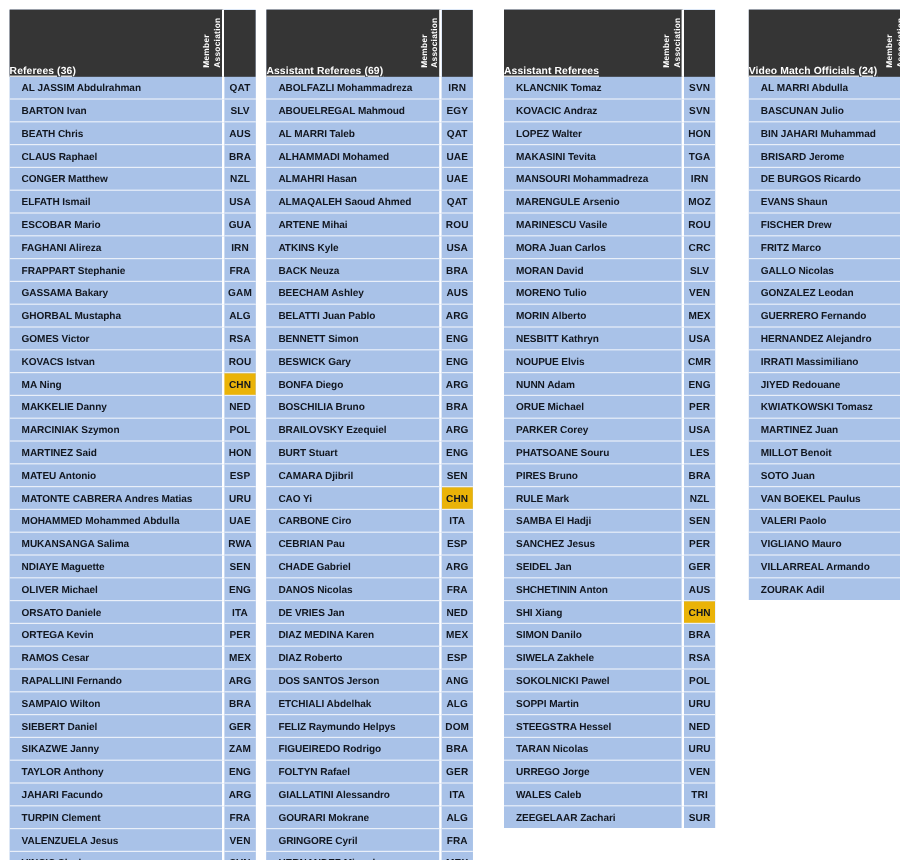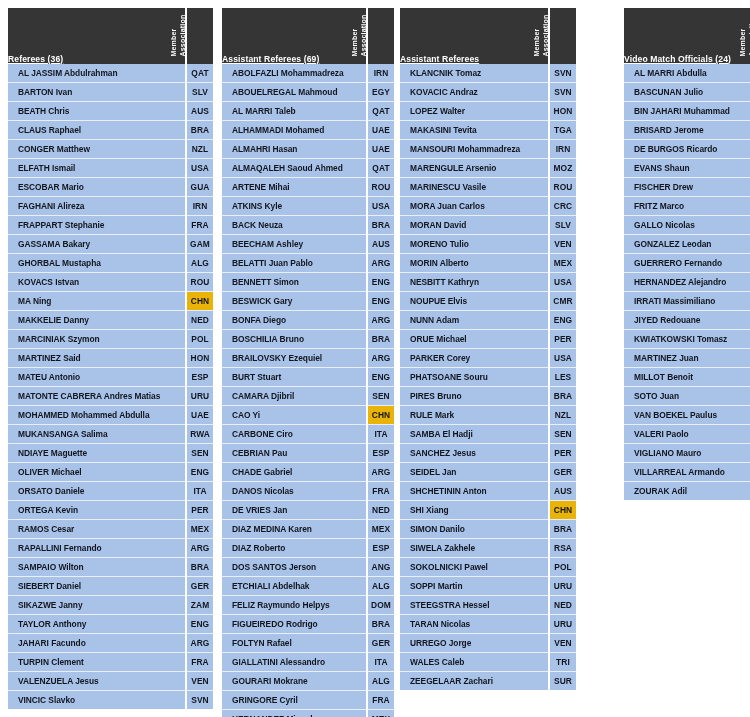--- a/index.html
+++ b/index.html
@@ -94,21 +94,21 @@
     width: 26px;
     border-left: 2px solid #ffffff;
     letter-spacing: 0.1px;
   }
   td.ma.hl {
     background: #eab308;
   }
   
   .c1 { left: 8px;  width: 205px; }
   .c2 { left: 222px; width: 172px; }
-  .c3 { left: 400px; width: 176px; }
+  .c3 { left: 420px; width: 176px; }
   .c4 { left: 584px; width: 158px; padding-left: 40px; }
   .c1 .tbl { width: 205px; }
   .c2 .tbl { width: 172px; }
   .c3 .tbl { width: 176px; }
   .c4 .tbl { width: 158px; }
 </style>
 </head>
 <body>
 
 <div id="page">
@@ -165,20 +165,24 @@
           </tr>
           <tr>
             <td class="name">GASSAMA Bakary</td>
             <td class="ma">GAM</td>
           </tr>
           <tr>
             <td class="name">GHORBAL Mustapha</td>
             <td class="ma">ALG</td>
           </tr>
           <tr>
+            <td class="name">GOMES Victor</td>
+            <td class="ma">RSA</td>
+          </tr>
+          <tr>
             <td class="name">KOVACS Istvan</td>
             <td class="ma">ROU</td>
           </tr>
           <tr>
             <td class="name">MA Ning</td>
             <td class="ma hl">CHN</td>
           </tr>
           <tr>
             <td class="name">MAKKELIE Danny</td>
             <td class="ma">NED</td>

